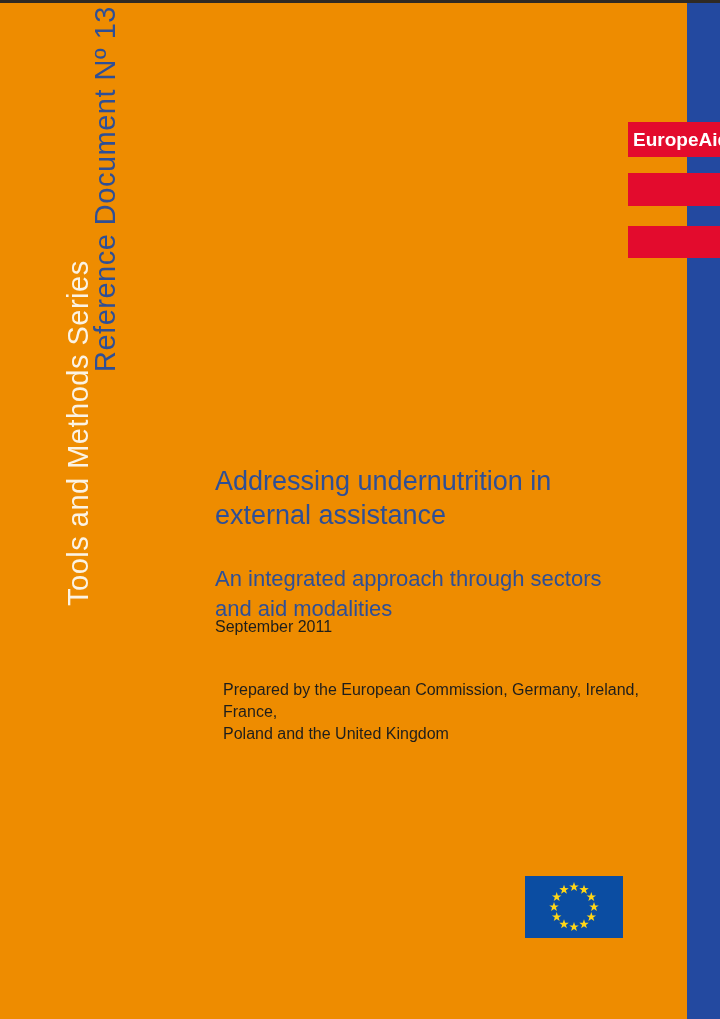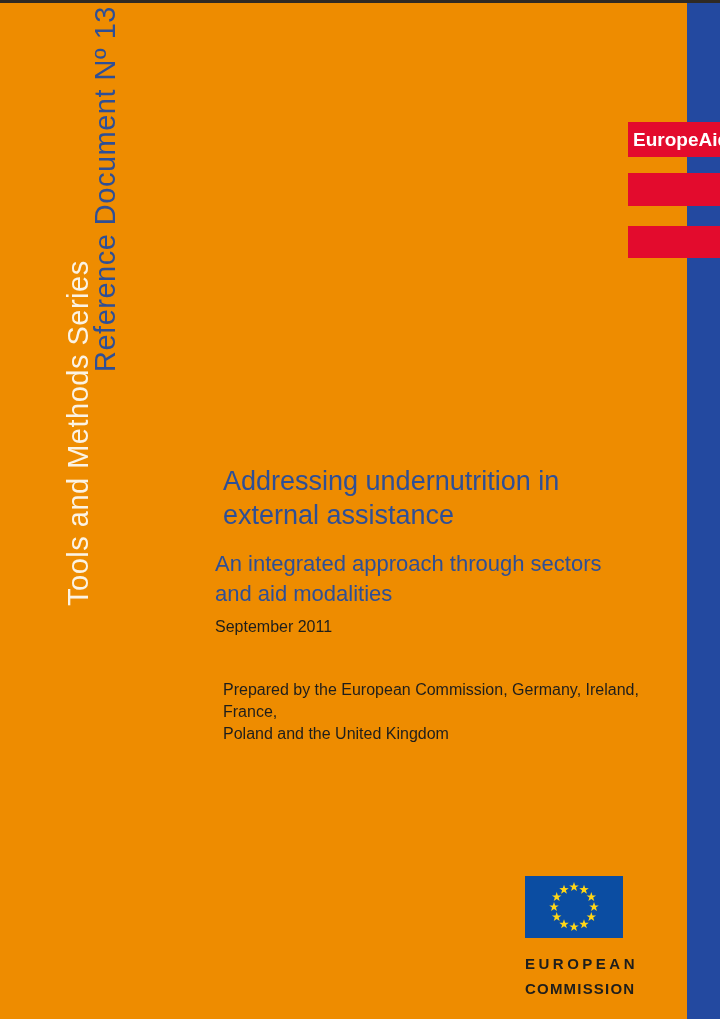--- a/index.html
+++ b/index.html
@@ -36,27 +36,27 @@
     white-space:nowrap;
     font-size:29px;
     line-height:29px;
     letter-spacing:0.5px;
     z-index:3;
   }
   .vtext.series{left:64px;top:606px;color:var(--cream);}
   .vtext.refdoc{left:91px;top:372px;color:var(--title-blue);}
   .title-block{position:absolute;left:215px;top:0;width:430px;z-index:3;}
   .doc-title{
-    position:absolute;left:8px;top:464px;width:430px;
+    position:absolute;left:0;top:464px;width:430px;
     margin:0;font-weight:normal;
     font-size:27px;line-height:34px;color:var(--title-blue);
     white-space:pre-line;
   }
   .doc-subtitle{
-    position:absolute;left:0;top:549px;width:430px;
+    position:absolute;left:0;top:564px;width:430px;
     margin:0;font-weight:normal;
     font-size:22px;line-height:30px;color:var(--title-blue);
     white-space:pre-line;
   }
   .pub-date{
     position:absolute;left:0;top:616px;margin:0;
     font-size:16px;line-height:22px;color:var(--ink);
   }
   .prepared{
     position:absolute;left:0;top:671px;width:470px;margin:8px;
@@ -113,18 +113,14 @@
       <path transform="translate(59,48.3)" d="M0,-5 L1.18,-1.62 L4.76,-1.55 L1.9,0.62 L2.94,4.05 L0,2 L-2.94,4.05 L-1.9,0.62 L-4.76,-1.55 L-1.18,-1.62 Z"></path>
       <path transform="translate(49,51)" d="M0,-5 L1.18,-1.62 L4.76,-1.55 L1.9,0.62 L2.94,4.05 L0,2 L-2.94,4.05 L-1.9,0.62 L-4.76,-1.55 L-1.18,-1.62 Z"></path>
       <path transform="translate(39,48.3)" d="M0,-5 L1.18,-1.62 L4.76,-1.55 L1.9,0.62 L2.94,4.05 L0,2 L-2.94,4.05 L-1.9,0.62 L-4.76,-1.55 L-1.18,-1.62 Z"></path>
       <path transform="translate(31.7,41)" d="M0,-5 L1.18,-1.62 L4.76,-1.55 L1.9,0.62 L2.94,4.05 L0,2 L-2.94,4.05 L-1.9,0.62 L-4.76,-1.55 L-1.18,-1.62 Z"></path>
       <path transform="translate(29,31)" d="M0,-5 L1.18,-1.62 L4.76,-1.55 L1.9,0.62 L2.94,4.05 L0,2 L-2.94,4.05 L-1.9,0.62 L-4.76,-1.55 L-1.18,-1.62 Z"></path>
       <path transform="translate(31.7,21)" d="M0,-5 L1.18,-1.62 L4.76,-1.55 L1.9,0.62 L2.94,4.05 L0,2 L-2.94,4.05 L-1.9,0.62 L-4.76,-1.55 L-1.18,-1.62 Z"></path>
       <path transform="translate(39,13.7)" d="M0,-5 L1.18,-1.62 L4.76,-1.55 L1.9,0.62 L2.94,4.05 L0,2 L-2.94,4.05 L-1.9,0.62 L-4.76,-1.55 L-1.18,-1.62 Z"></path>
     </g>
   </svg>
 
-  <div class="institution">
-    <div class="line1">EUROPEAN</div>
-    <div class="line2">COMMISSION</div>
-  </div>
 
 </div>
 
 </body></html>

